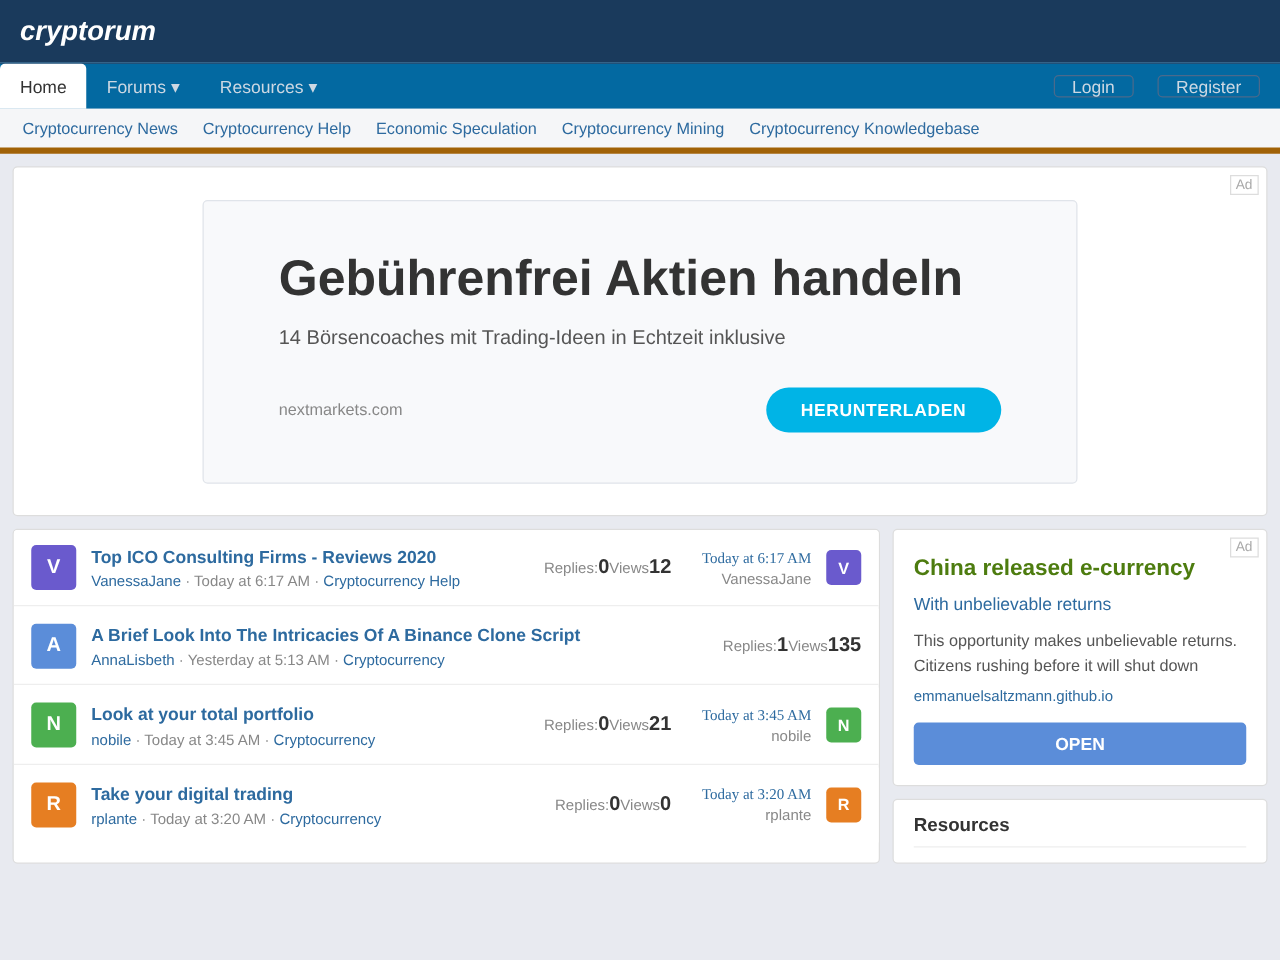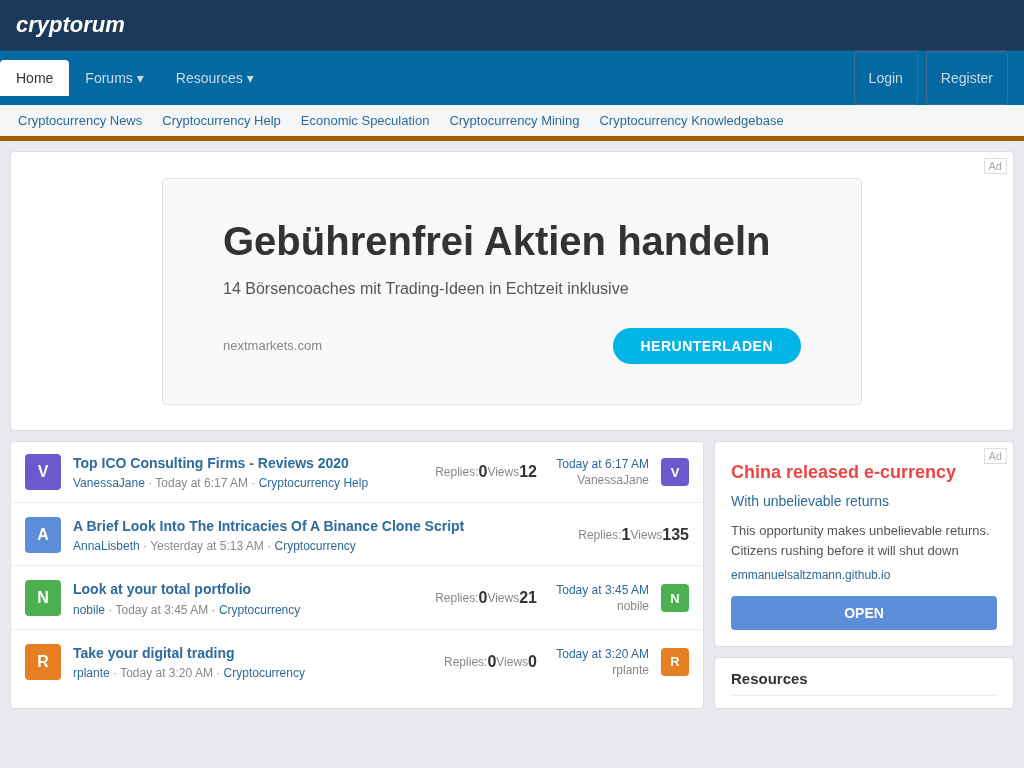--- a/index.html
+++ b/index.html
@@ -40,26 +40,27 @@
       border-radius: 4px 4px 0 0;
     }
     .nav-right {
       margin-left: auto;
       display: flex;
       gap: 8px;
       padding-right: 16px;
     }
     .nav-btn {
       color: #cdd8e3;
-      padding: 18px 14px;
+      padding: 0 14px;
       cursor: pointer;
       font-size: 14px;
       border: 1px solid #4a6a8c;
       border-radius: 4px;
       background: transparent;
+      margin-left: 11px;
     }
 
     
     .subnav {
       background: #f5f6f8;
       border-bottom: 5px solid #a16207;
       display: flex;
       gap: 0;
       padding: 0 8px;
     }
@@ -208,21 +209,21 @@
       color: #555;
     }
     .stat-label { font-size: 12px; color: #888; }
     .stat-value { font-size: 16px; font-weight: bold; color: #333; }
 
     .thread-latest {
       min-width: 140px;
       text-align: right;
       font-size: 12px;
     }
-    .latest-time { color: #2d6a9f; cursor: pointer; }
+    .latest-time { color: #2d6a9f; cursor: pointer; font-family: Liberation Serif, serif; }
     .latest-user { color: #888; }
     .latest-avatar {
       width: 28px;
       height: 28px;
       border-radius: 4px;
       display: inline-flex;
       align-items: center;
       justify-content: center;
       color: white;
       font-size: 13px;
@@ -251,21 +252,21 @@
       top: 6px;
       right: 6px;
       font-size: 11px;
       color: #aaa;
       border: 1px solid #ddd;
       padding: 1px 4px;
     }
     .sidebar-ad-title {
       font-size: 18px;
       font-weight: bold;
-      color: #ef4444;
+      color: #4d7c0f;
       margin-bottom: 10px;
       margin-top: 4px;
     }
     .sidebar-ad-sub {
       font-size: 14px;
       color: #2d6a9f;
       margin-bottom: 12px;
     }
     .sidebar-ad-text {
       font-size: 13px;

